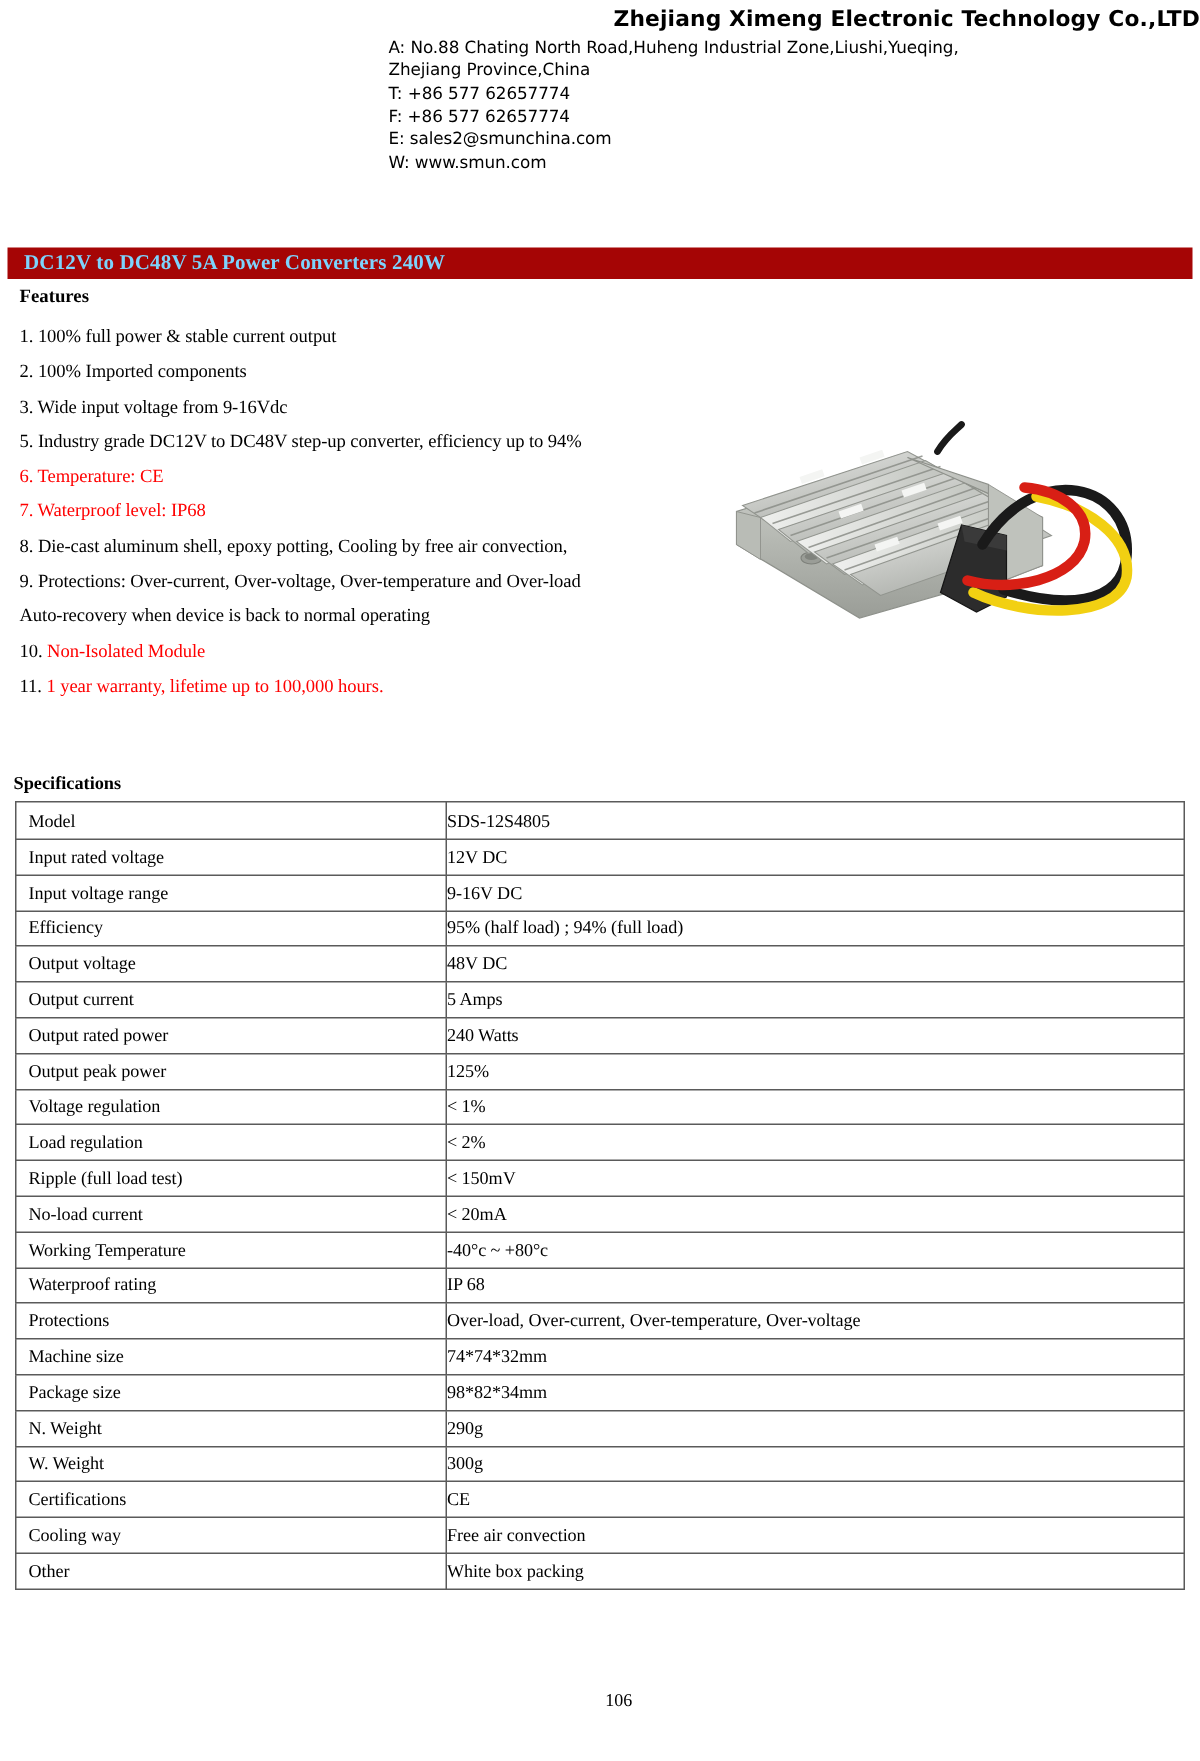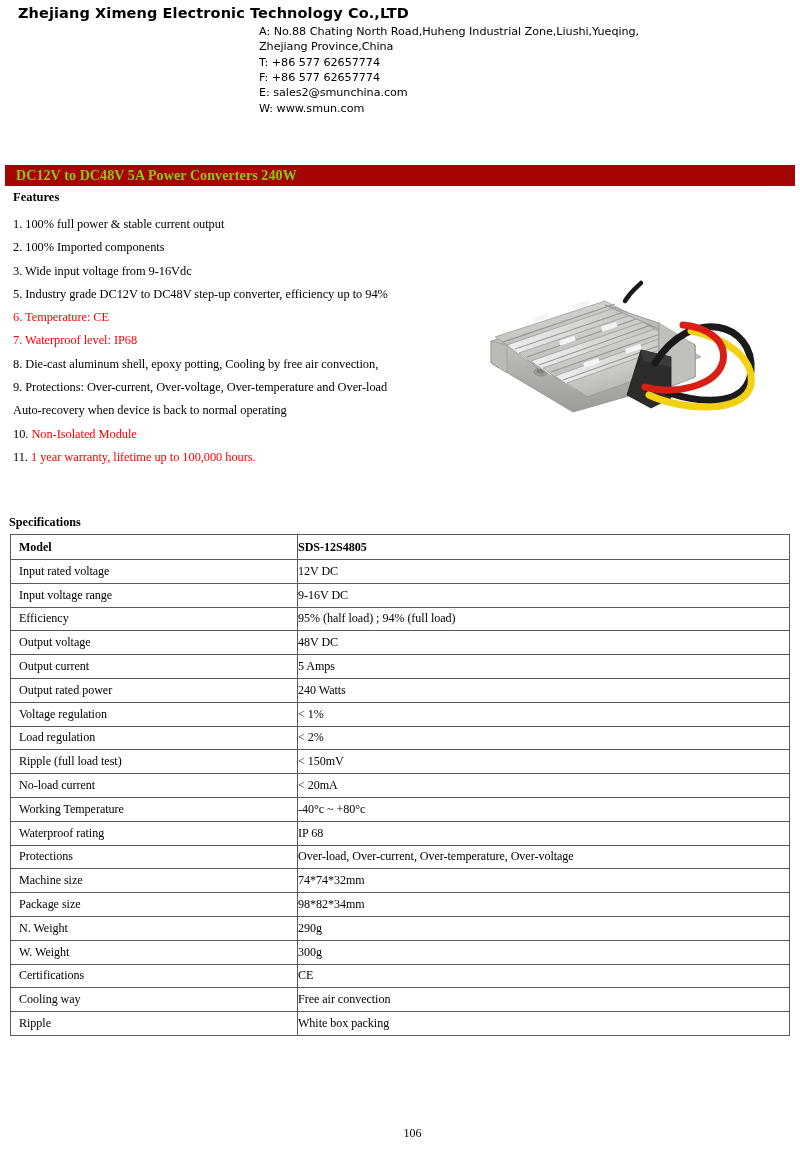--- a/index.html
+++ b/index.html
@@ -21,44 +21,44 @@
     position: absolute;
     left: 0;
     top: 0;
     width: 800px;
     padding-top: 4px;
   }
   .company-name {
     font-family: "DejaVu Sans", sans-serif;
     font-weight: bold;
     font-size: 14.5px;
-    text-align: left;
+    text-align: right;
     letter-spacing: 0.1px;
     line-height: 1.25;
-    padding-left: 18px;
+    padding-left: 2px;
   }
   .contact-block {
     margin-top: 2px;
     padding-left: 259px;
     font-family: "DejaVu Sans", sans-serif;
     font-size: 11.2px;
     line-height: 15.3px;
     letter-spacing: -0.05px;
   }
   .contact-line { white-space: nowrap; }
 
   
   .product-banner {
     position: absolute;
     left: 5px;
     top: 165px;
     width: 790px;
     height: 21px;
     background: #a50505;
-    color: #84cc16;
+    color: #7dd3fc;
     font-weight: bold;
     font-size: 14px;
     line-height: 21px;
     padding-left: 11px;
     box-sizing: border-box;
     letter-spacing: 0.1px;
   }
 
   
   .features-heading {
@@ -116,21 +116,21 @@
     padding: 0 0 0 8px;
     box-sizing: border-box;
     letter-spacing: -0.05px;
   }
   .spec-table td.label { width: 287px; }
   .spec-table td.value {
     text-align: left;
     padding: 0;
   }
   .spec-table tr.header-row td {
-    font-weight: bold;
+    font-weight: normal;
     height: 25px;
   }
 
   
   .page-number {
     position: absolute;
     left: 16px;
     top: 1126px;
     width: 793px;
     text-align: center;
@@ -276,20 +276,24 @@
       </tr>
       <tr>
         <td class="label">Output current</td>
         <td class="value">5 Amps</td>
       </tr>
       <tr>
         <td class="label">Output rated power</td>
         <td class="value">240 Watts</td>
       </tr>
       <tr>
+        <td class="label">Output peak power</td>
+        <td class="value">125%</td>
+      </tr>
+      <tr>
         <td class="label">Voltage regulation</td>
         <td class="value">&lt; 1%</td>
       </tr>
       <tr>
         <td class="label">Load regulation</td>
         <td class="value">&lt; 2%</td>
       </tr>
       <tr>
         <td class="label">Ripple (full load test)</td>
         <td class="value">&lt; 150mV</td>
@@ -328,19 +332,19 @@
       </tr>
       <tr>
         <td class="label">Certifications</td>
         <td class="value">CE</td>
       </tr>
       <tr>
         <td class="label">Cooling way</td>
         <td class="value">Free air convection</td>
       </tr>
       <tr>
-        <td class="label">Ripple</td>
+        <td class="label">Other</td>
         <td class="value">White box packing</td>
       </tr>
     </tbody>
 </table>
 
 <div class="page-number">106</div>
 
 </body></html>

